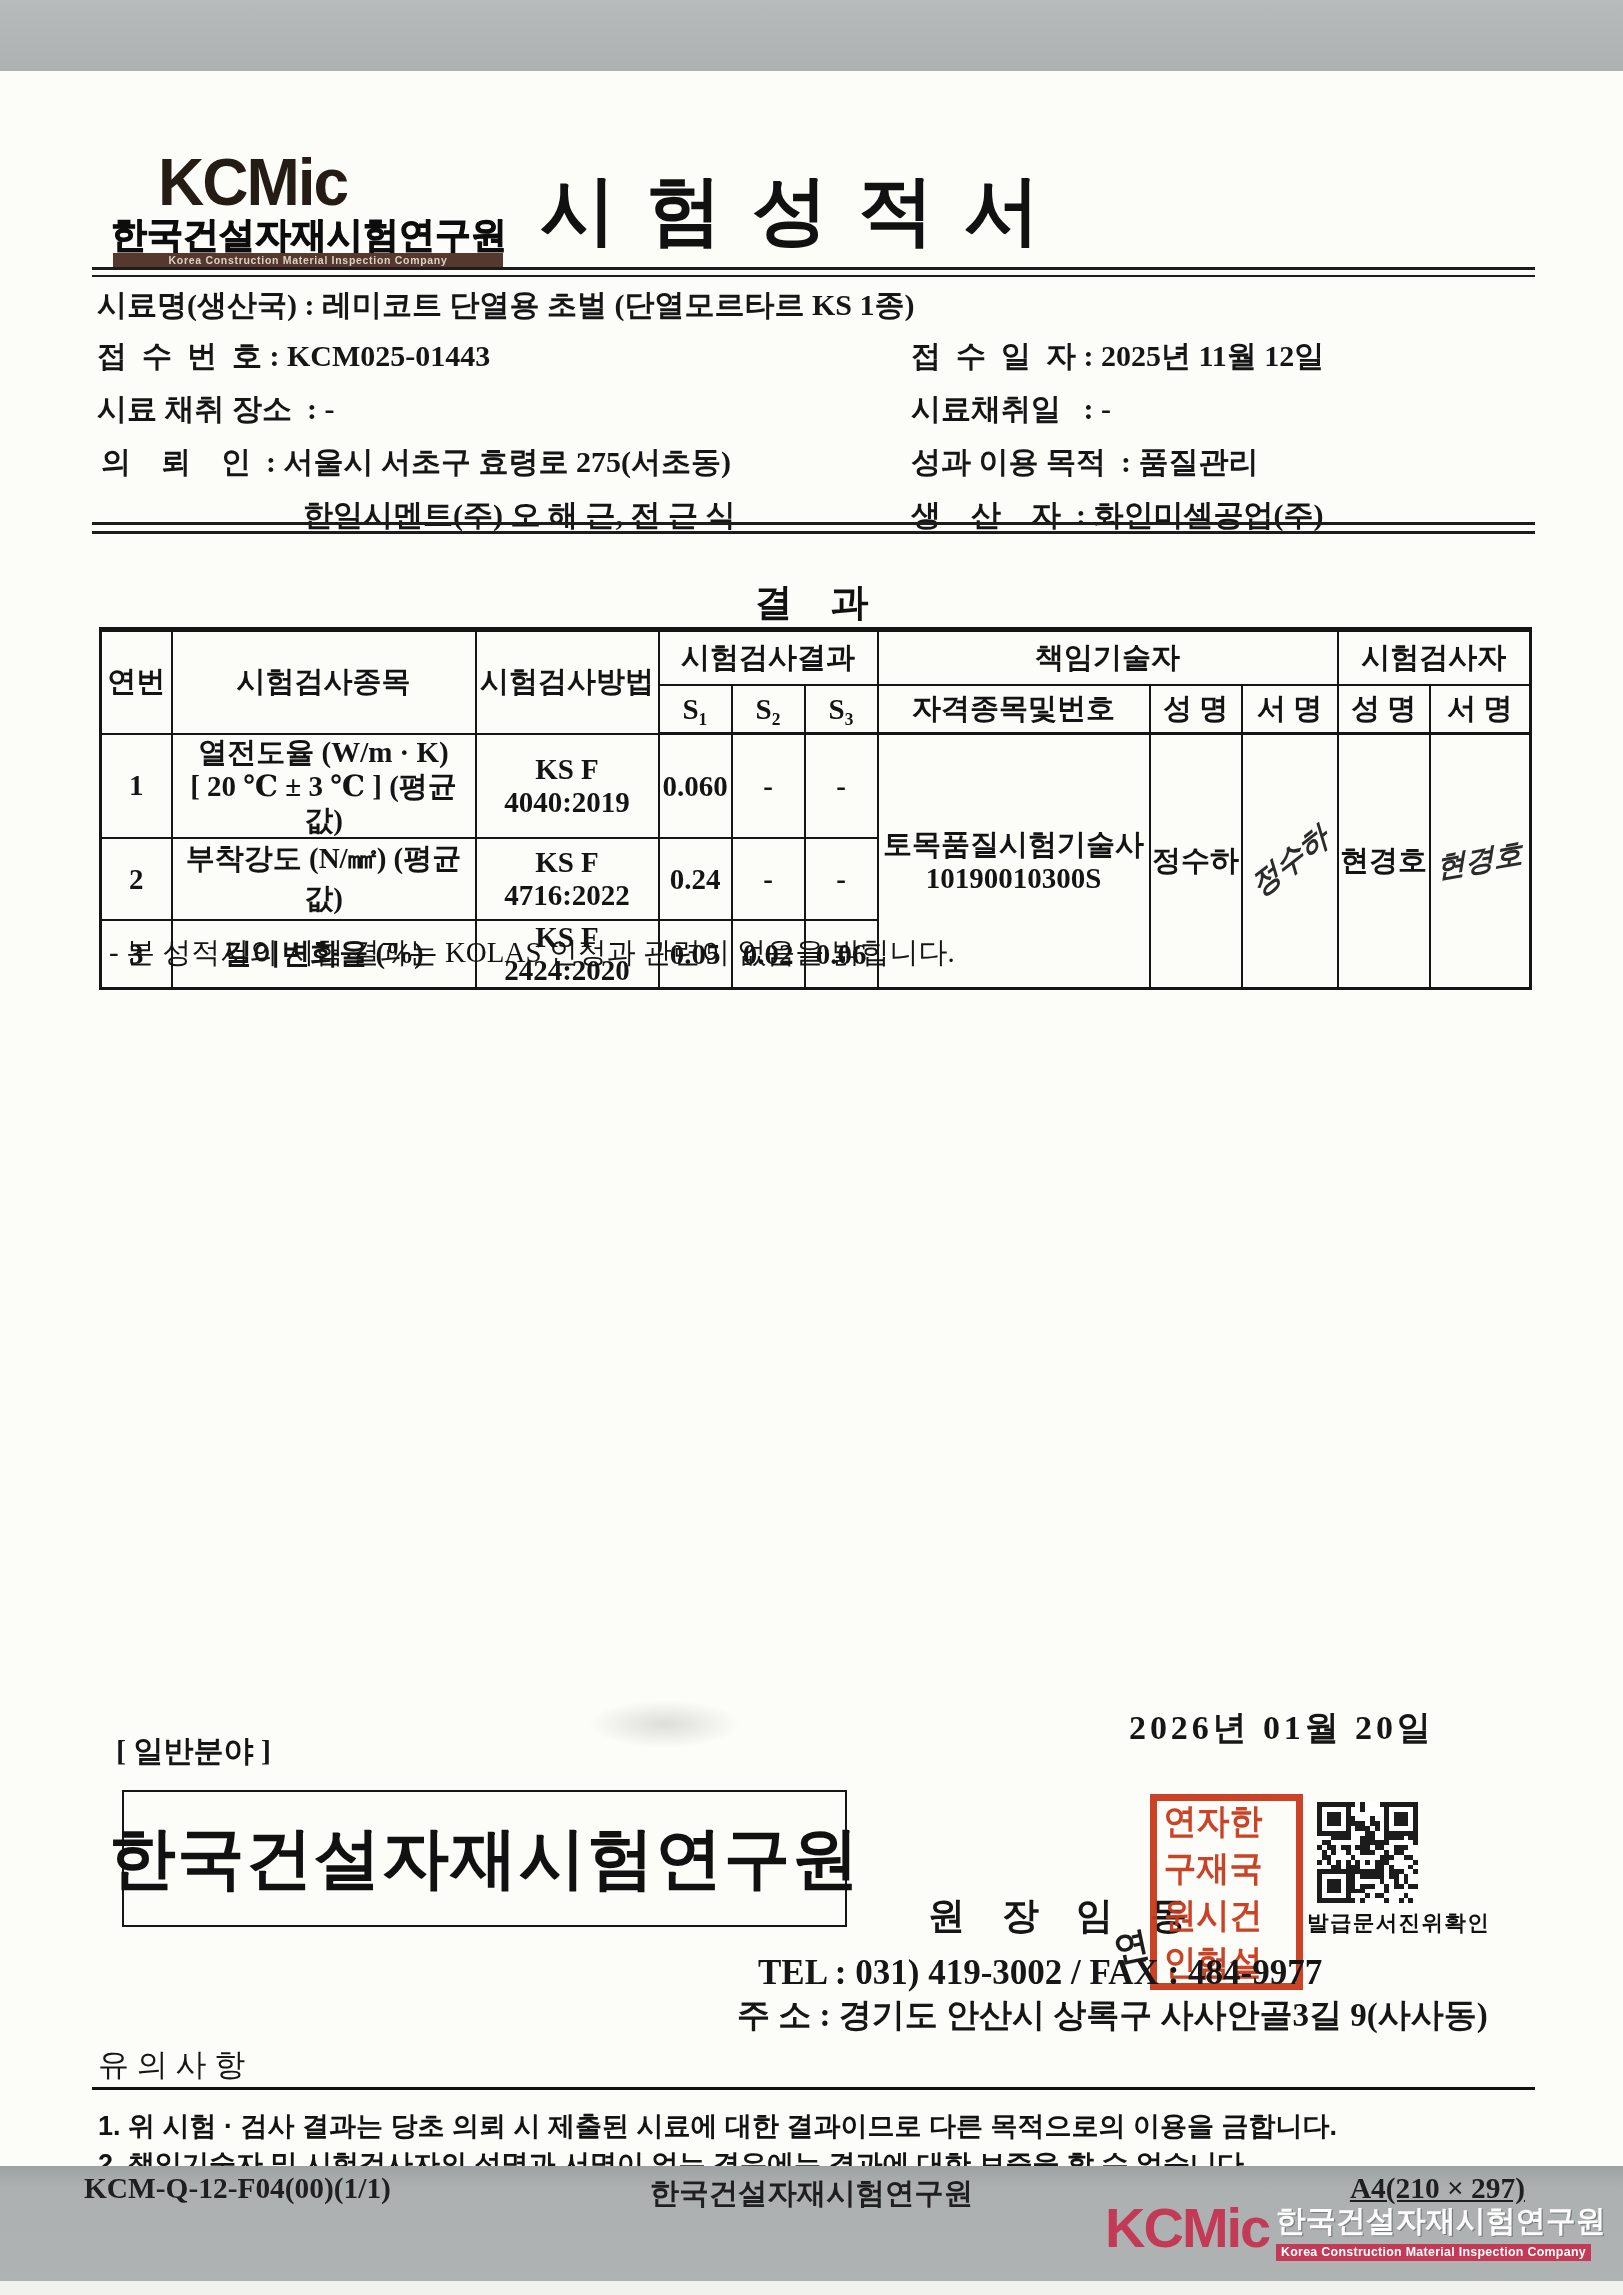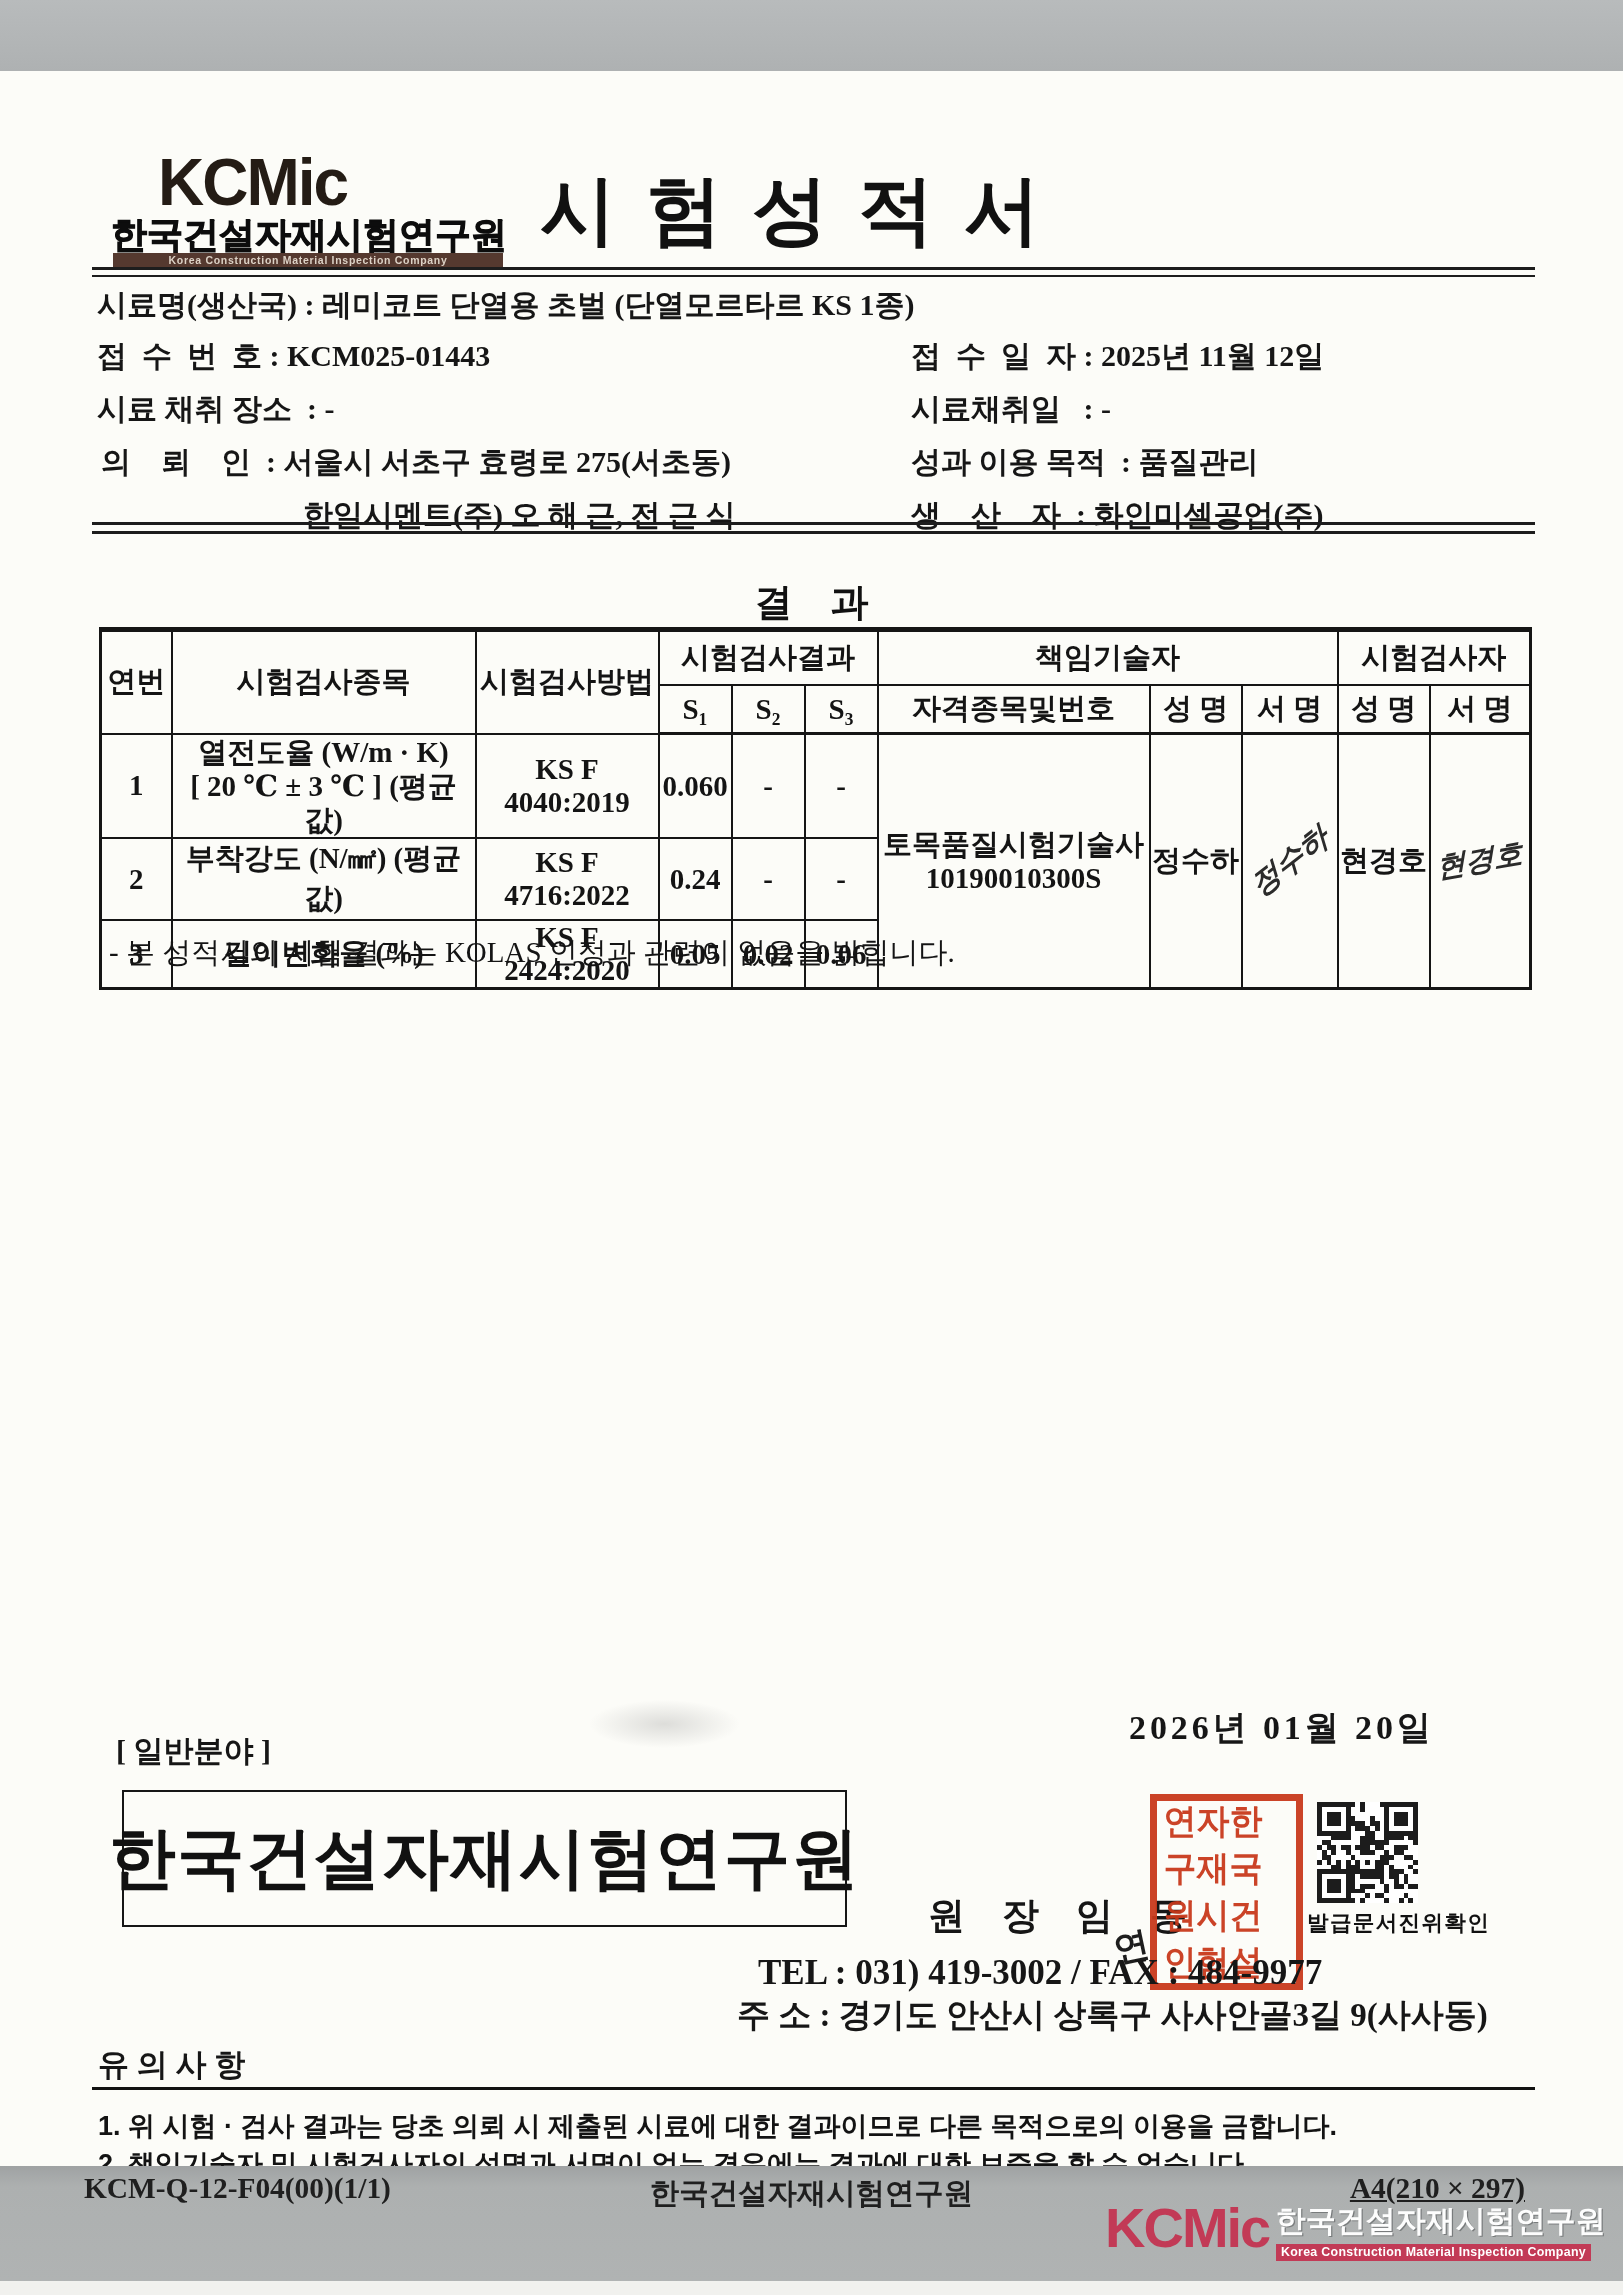--- a/index.html
+++ b/index.html
@@ -66,21 +66,21 @@
              color:#c8381b;line-height:1;transform:scaleY(1.06);}
   .qr{left:1317px;top:1802px;width:101px;height:101px;background:#fff;display:grid;
       grid-template-rows:repeat(21,1fr);grid-template-columns:repeat(21,1fr);}
   .qr .qm{background:#1c1c1c;}
   .qr-caption{left:1307px;top:1908px;font-family:"Liberation Sans",sans-serif;
               font-size:21.6px;font-weight:700;letter-spacing:1.3px;color:#111;white-space:nowrap;}
   .telfax{left:758px;top:1953px;font-size:35px;font-weight:600;white-space:nowrap;}
   .address{left:737px;top:1993px;font-size:33px;font-weight:600;white-space:nowrap;}
 
   
-  .notice-title{left:98px;top:2044px;font-size:31px;font-weight:700;white-space:pre;}
+  .notice-title{left:98px;top:2044px;font-size:31px;font-weight:400;white-space:pre;}
   .notice-rule{left:92px;top:2087px;width:1443px;height:3.3px;background:#111;}
   .note{font-family:"Liberation Sans",sans-serif;font-size:27px;font-weight:700;color:#131313;white-space:nowrap;}
 
   
   .foot-text{font-size:29.4px;font-weight:600;color:#1f1f1f;white-space:nowrap;}
   .foot-logo{left:1105px;top:2201px;display:flex;align-items:flex-start;gap:6.5px;}
   .foot-brand{font-family:"Liberation Sans",sans-serif;font-size:56px;font-weight:800;
               letter-spacing:-2px;line-height:.95;color:#c23a56;}
   .foot-col{display:flex;flex-direction:column;}
   .foot-org{font-family:"Liberation Sans",sans-serif;font-size:30px;font-weight:900;color:#fdfdfd;

